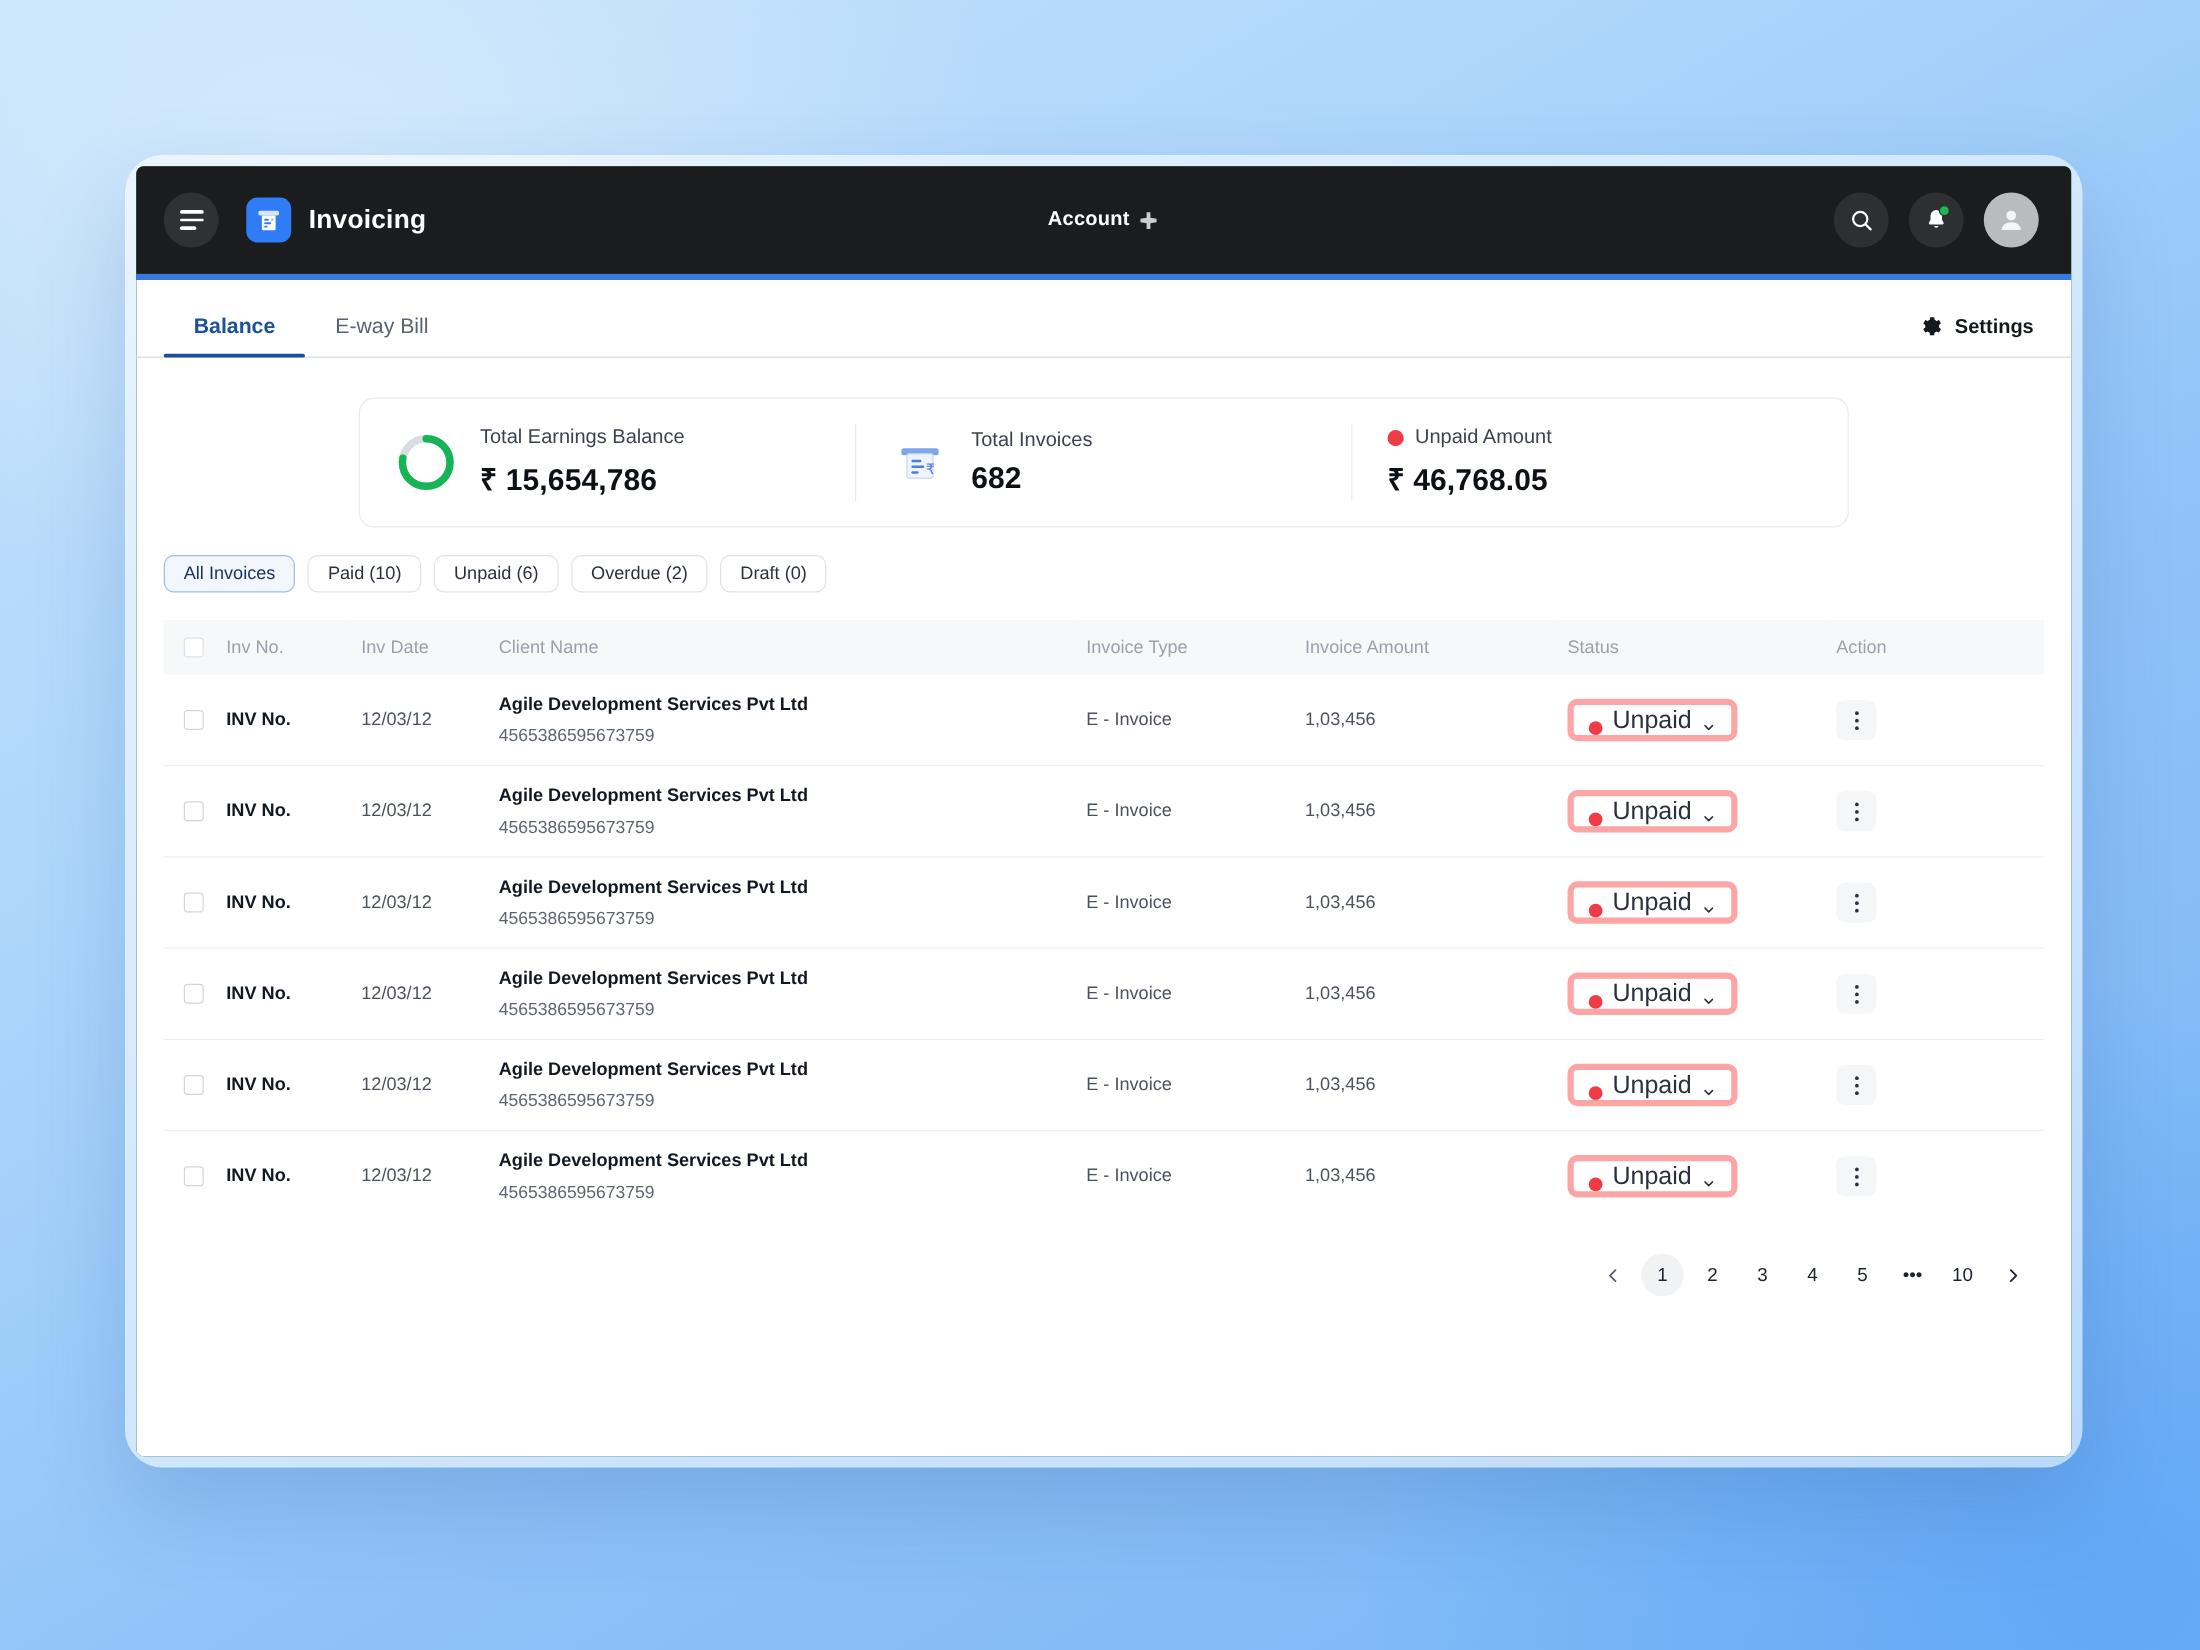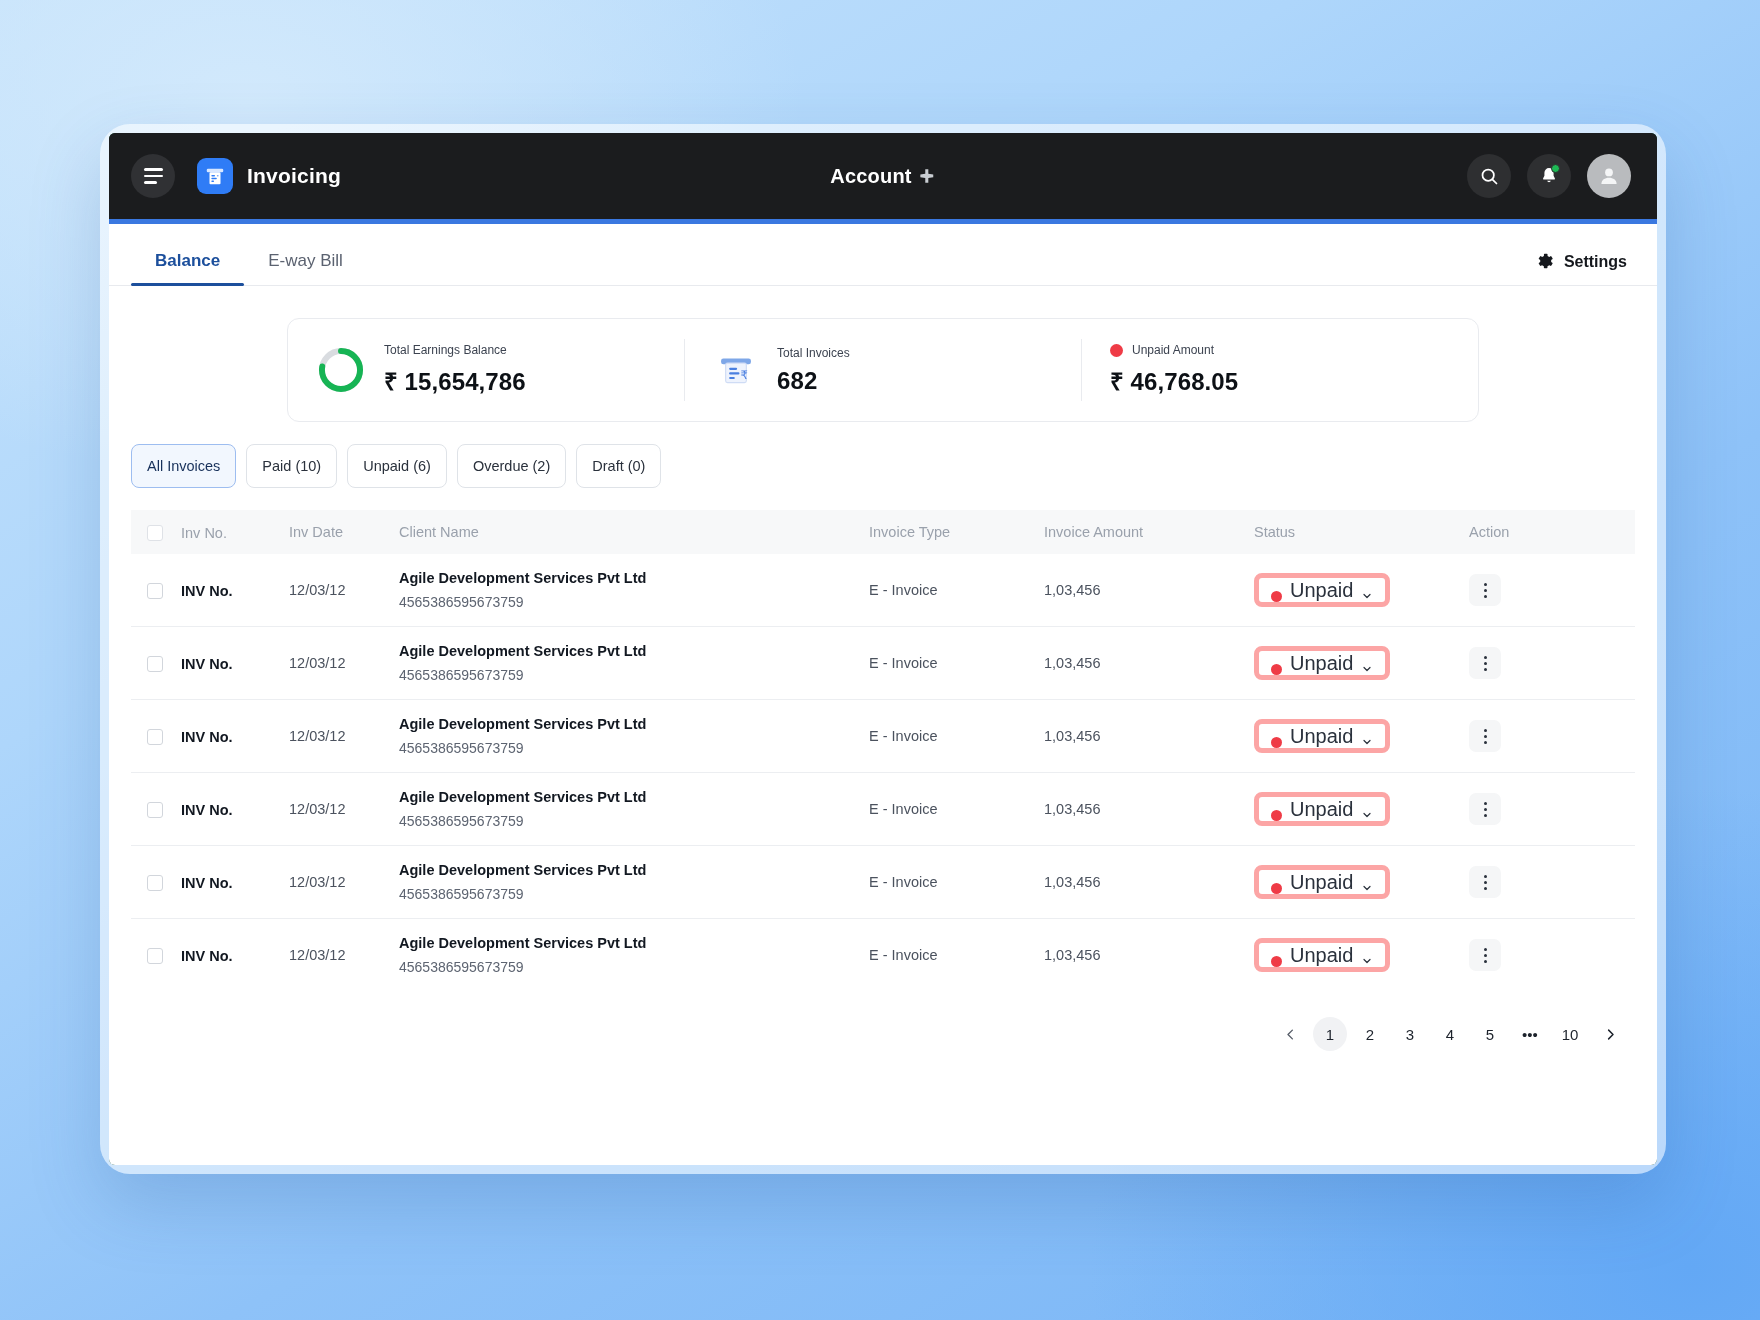--- a/index.html
+++ b/index.html
@@ -59,21 +59,21 @@
   .brand-logo {
     width: 36px; height: 36px; border-radius: 9px;
     background: #2f7cf6;
     display:flex; align-items:center; justify-content:center;
   }
   .brand-name { color: #fff; font-size: 21px; font-weight: bold; letter-spacing: .2px; }
 
   .app-title {
     position: absolute; left: 50%; top: 50%;
     transform: translate(-50%,-50%);
-    color: #fff; font-size: 20px; font-weight: bold;
+    color: #fff; font-size: 16px; font-weight: bold;
     display: flex; align-items: center; gap: 7px;
     letter-spacing: .2px;
   }
   .plus-mark { display:inline-block; }
 
   .topbar-actions { margin-left: auto; display: flex; align-items: center; gap: 16px; }
   .circle-btn {
     width: 44px; height: 44px; border-radius: 50%;
     background: #2e2f31; display:flex; align-items:center; justify-content:center;
     cursor: pointer; position: relative;
@@ -122,41 +122,41 @@
     border: 1px solid #e9ebef; border-radius: 12px;
     display: flex; align-items: center;
     background: #fff;
   }
   .stat {
     flex: 1; display: flex; align-items: center; gap: 18px;
     padding: 0 28px; height: 62px;
   }
   .stat + .stat { border-left: 1px solid #e9ebef; }
   .stat-text-label {
-    font-size: 12px; color: #3c4350; margin-bottom: 7px;
+    font-size: 16px; color: #3c4350; margin-bottom: 7px;
     display:flex; align-items:center; gap: 9px;
   }
   .stat-value { font-size: 24px; font-weight: bold; color: #0d1116; letter-spacing: .1px; }
   .dot { width: 13px; height: 13px; border-radius: 50%; display:inline-block; }
 
   .donut { width: 50px; height: 50px; flex: none; }
   .inv-icon { width: 46px; height: 46px; flex: none; }
 
   
   .section-title {
     font-size: 21px; font-weight: bold; color: #0d1116;
     margin: 46px 0 0 0; padding-left: 2px;
   }
 
   .filter-row {
     display: flex; align-items: center; margin-top: 22px;
   }
   .chips { display: flex; gap: 10px; }
   .chip {
-    height: 44px; padding: 0 15px;
+    height: 30px; padding: 0 15px;
     border: 1px solid #dfe3e8; border-radius: 8px;
     font-size: 14.5px; color: #2a313c;
     display: flex; align-items: center; cursor: pointer; background: #fff;
   }
   .chip.active { border-color: #9dbdf0; background: #f2f7fe; color: #17305a; }
 
   .right-tools { margin-left: auto; display: flex; align-items: center; gap: 14px; }
   .search-box {
     width: 258px; height: 40px;
     border: 1px solid #dfe3e8; border-radius: 9px;

